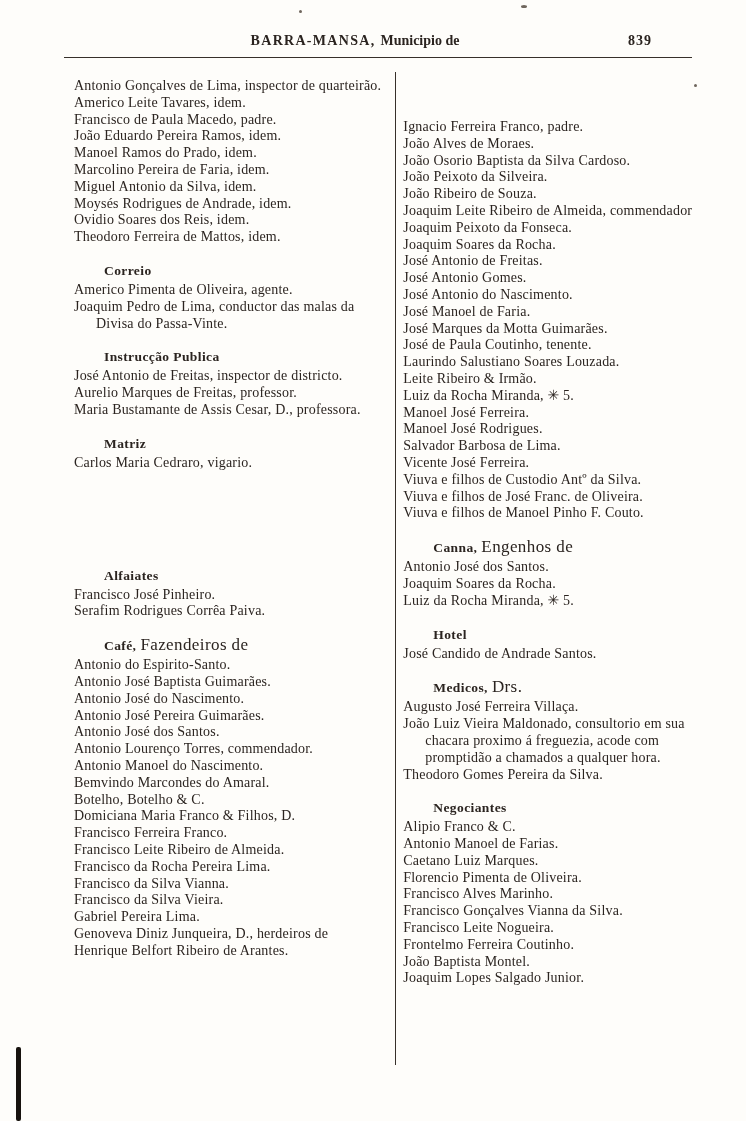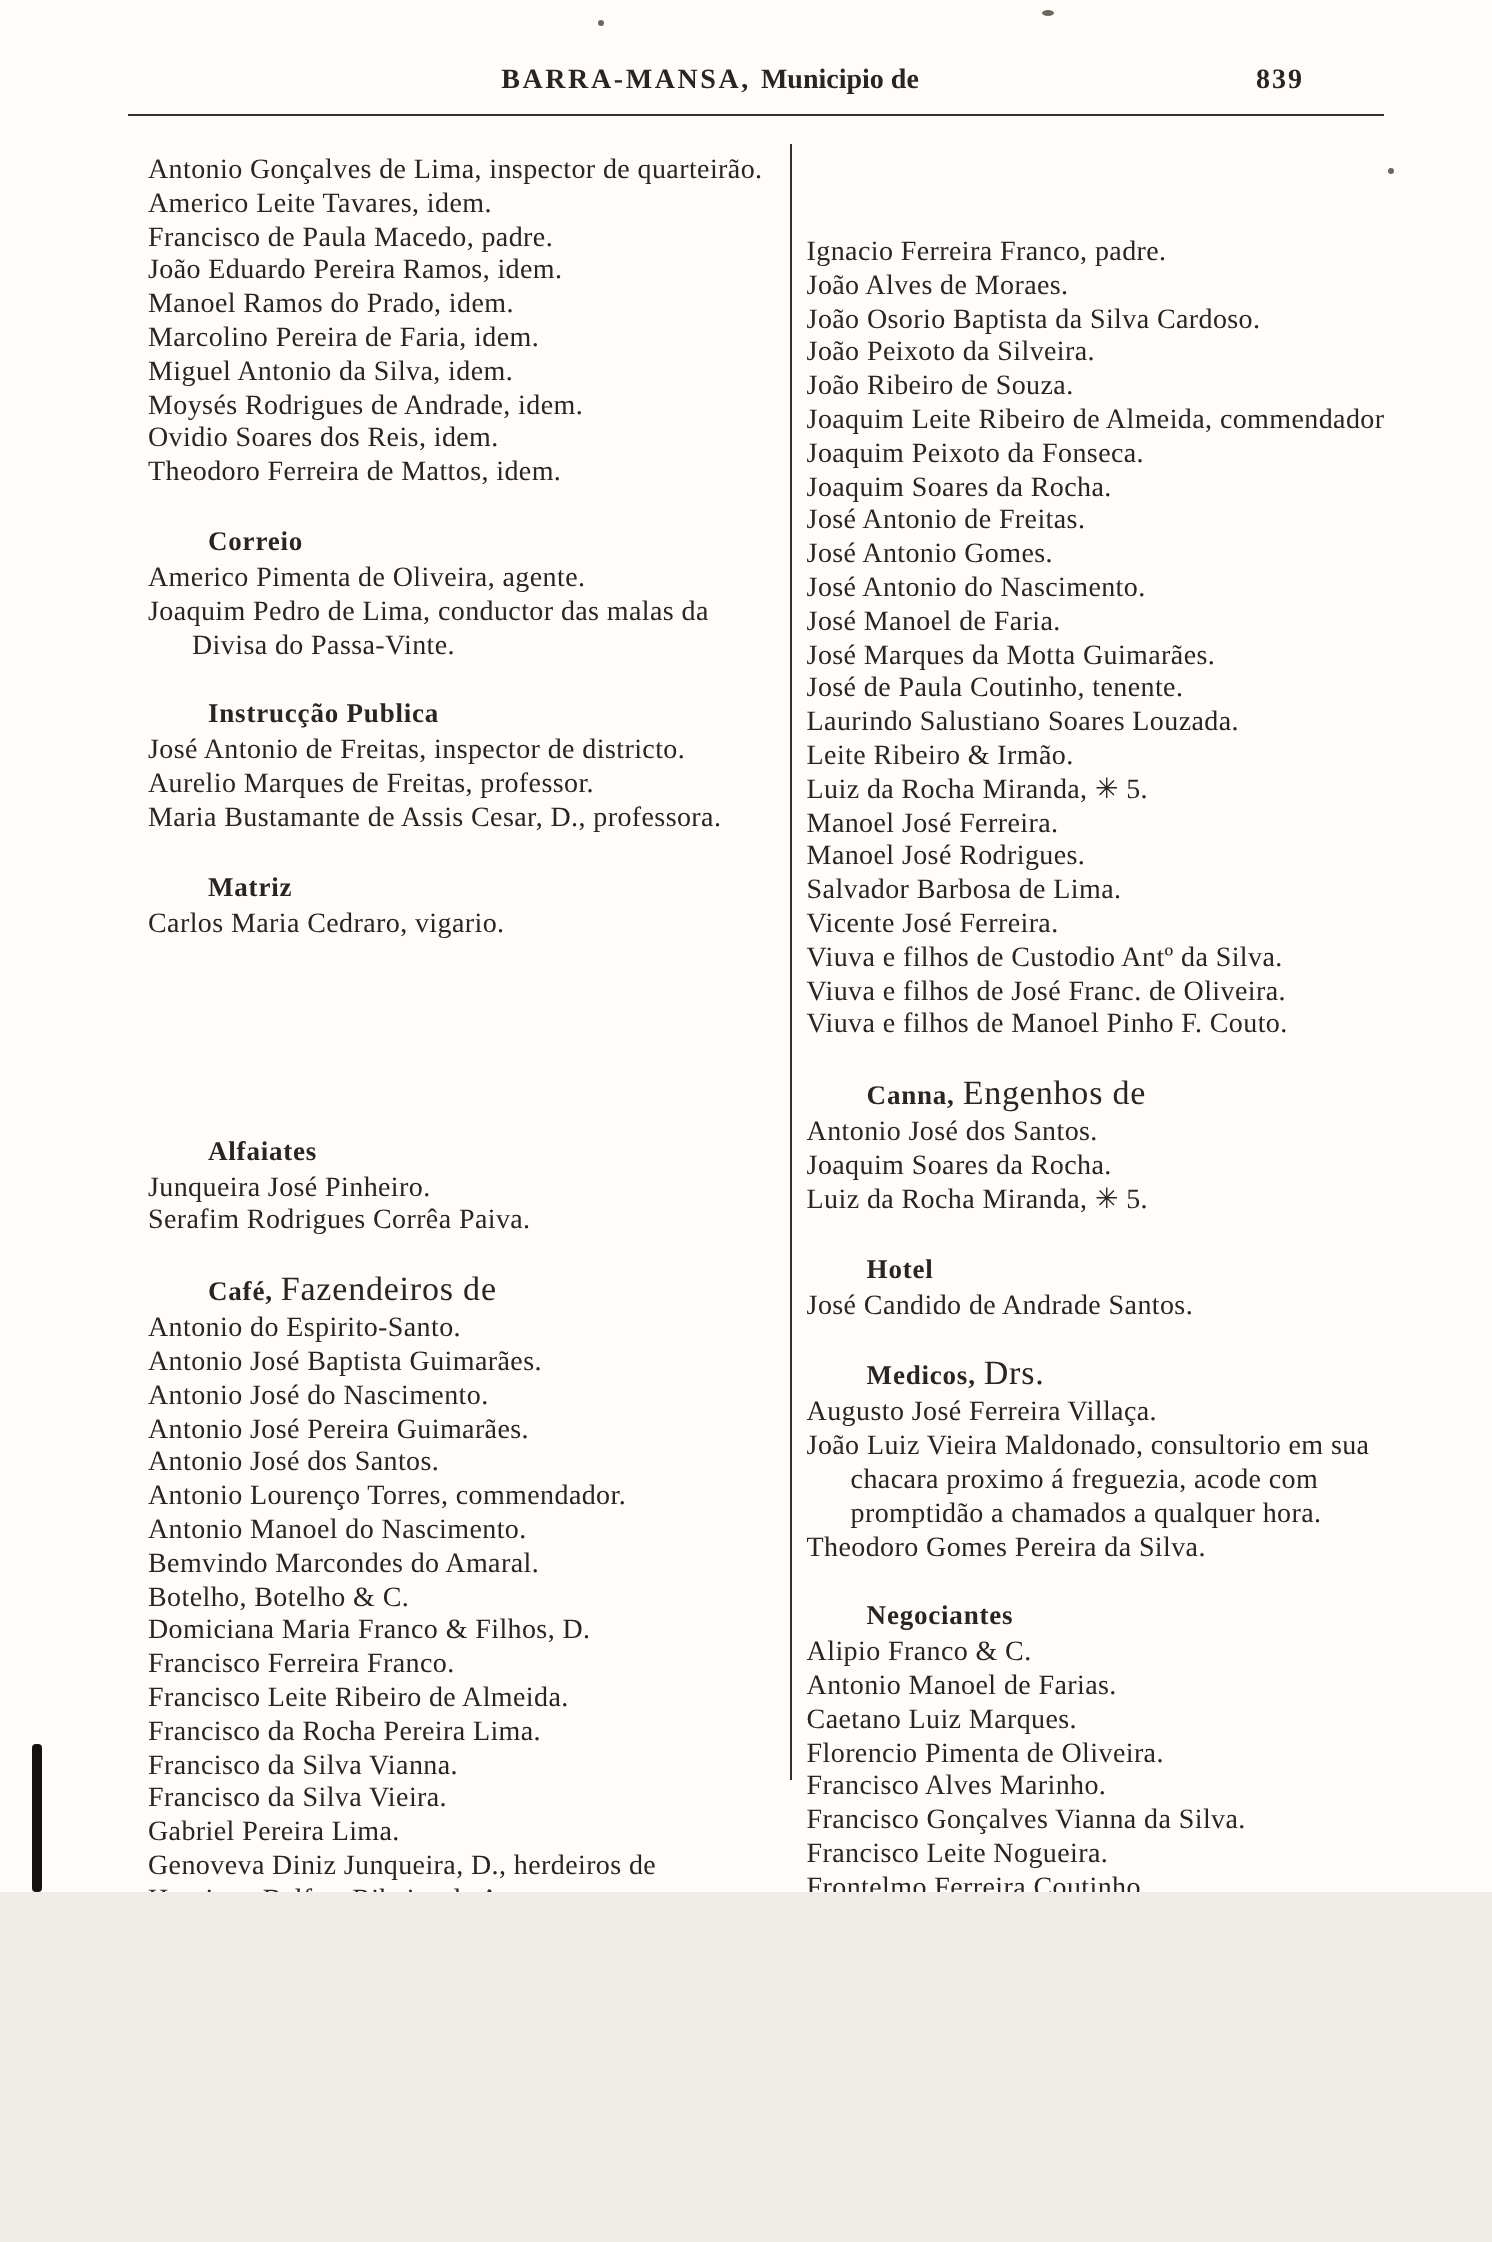--- a/index.html
+++ b/index.html
@@ -3,21 +3,21 @@
 <meta charset="utf-8">
 <style>
   html, body { margin: 0; padding: 0; }
   body {
     background: #efede8;
     font-family: "Liberation Serif", "DejaVu Serif", serif;
   }
   .page {
     position: relative;
     width: 746px;
-    height: 946px;
+    height: 1121px;
     margin: 0 auto;
     background: #fefdfa;
     color: #2b2420;
     overflow: hidden;
   }
   .page-header {
     position: absolute;
     top: 33px; left: 74px; right: 110px;
     height: 20px;
     text-align: center;
@@ -114,21 +114,21 @@
           <p class="entry">José Antonio de Freitas, inspector de districto.</p>
           <p class="entry">Aurelio Marques de Freitas, professor.</p>
           <p class="entry">Maria Bustamante de Assis Cesar, D., professora.</p>
         </div>
         <div class="section">
           <h3 class="section-heading"><span class="heading-main">Matriz</span></h3>
           <p class="entry">Carlos Maria Cedraro, vigario.</p>
         </div>
         <div class="section gap-large">
           <h3 class="section-heading"><span class="heading-main">Alfaiates</span></h3>
-          <p class="entry">Junqueira José Pinheiro.</p>
+          <p class="entry">Francisco José Pinheiro.</p>
           <p class="entry">Serafim Rodrigues Corrêa Paiva.</p>
         </div>
         <div class="section">
           <h3 class="section-heading"><span class="heading-main">Café,</span><span class="heading-sub">Fazendeiros de</span></h3>
           <p class="entry">Antonio do Espirito-Santo.</p>
           <p class="entry">Antonio José Baptista Guimarães.</p>
           <p class="entry">Antonio José do Nascimento.</p>
           <p class="entry">Antonio José Pereira Guimarães.</p>
           <p class="entry">Antonio José dos Santos.</p>
           <p class="entry">Antonio Lourenço Torres, commendador.</p>

